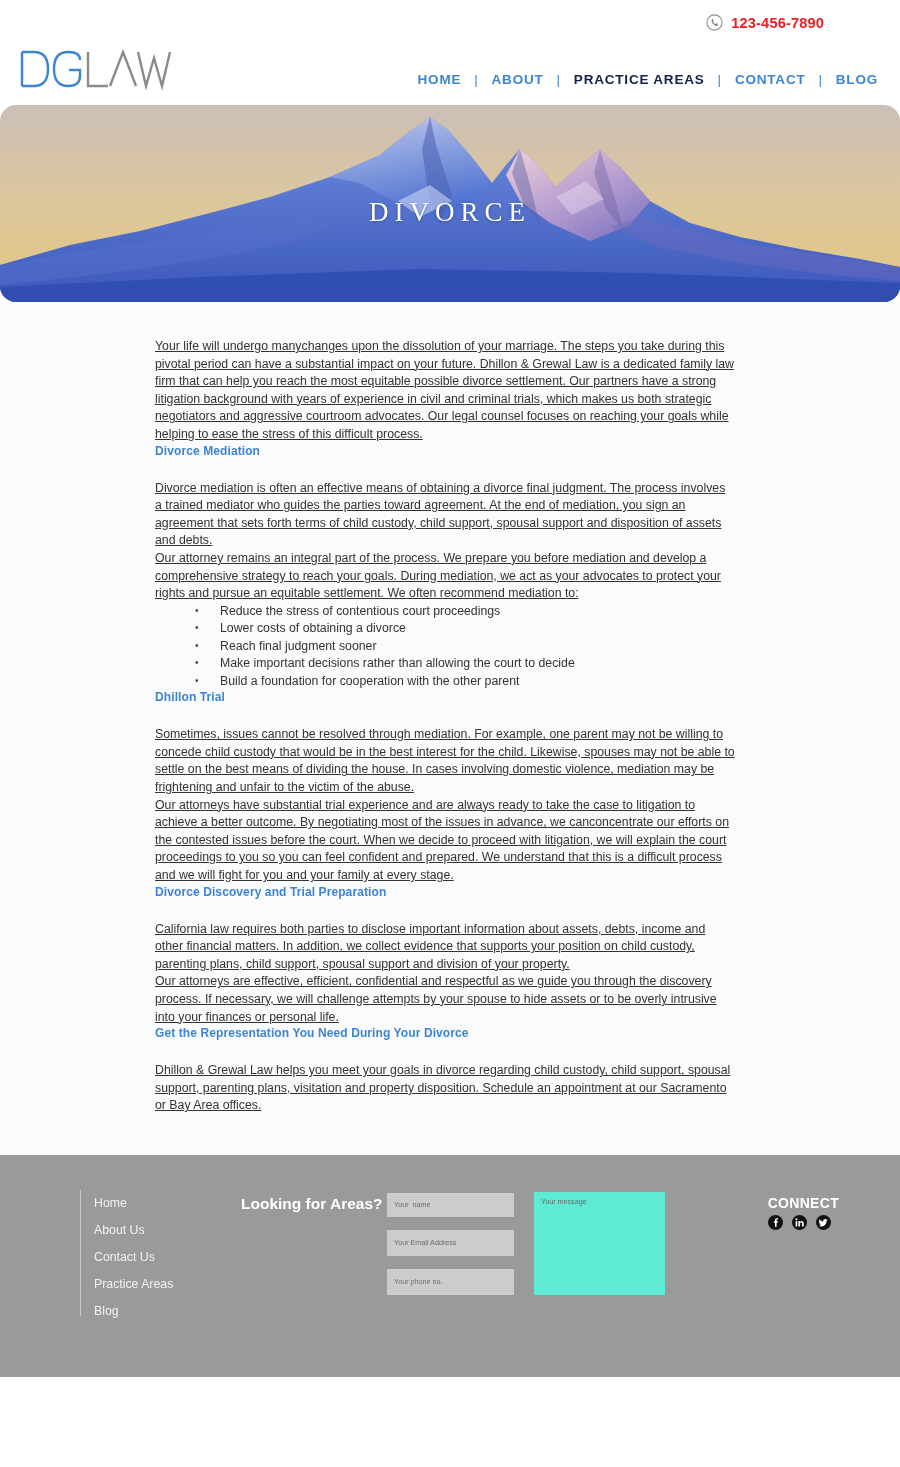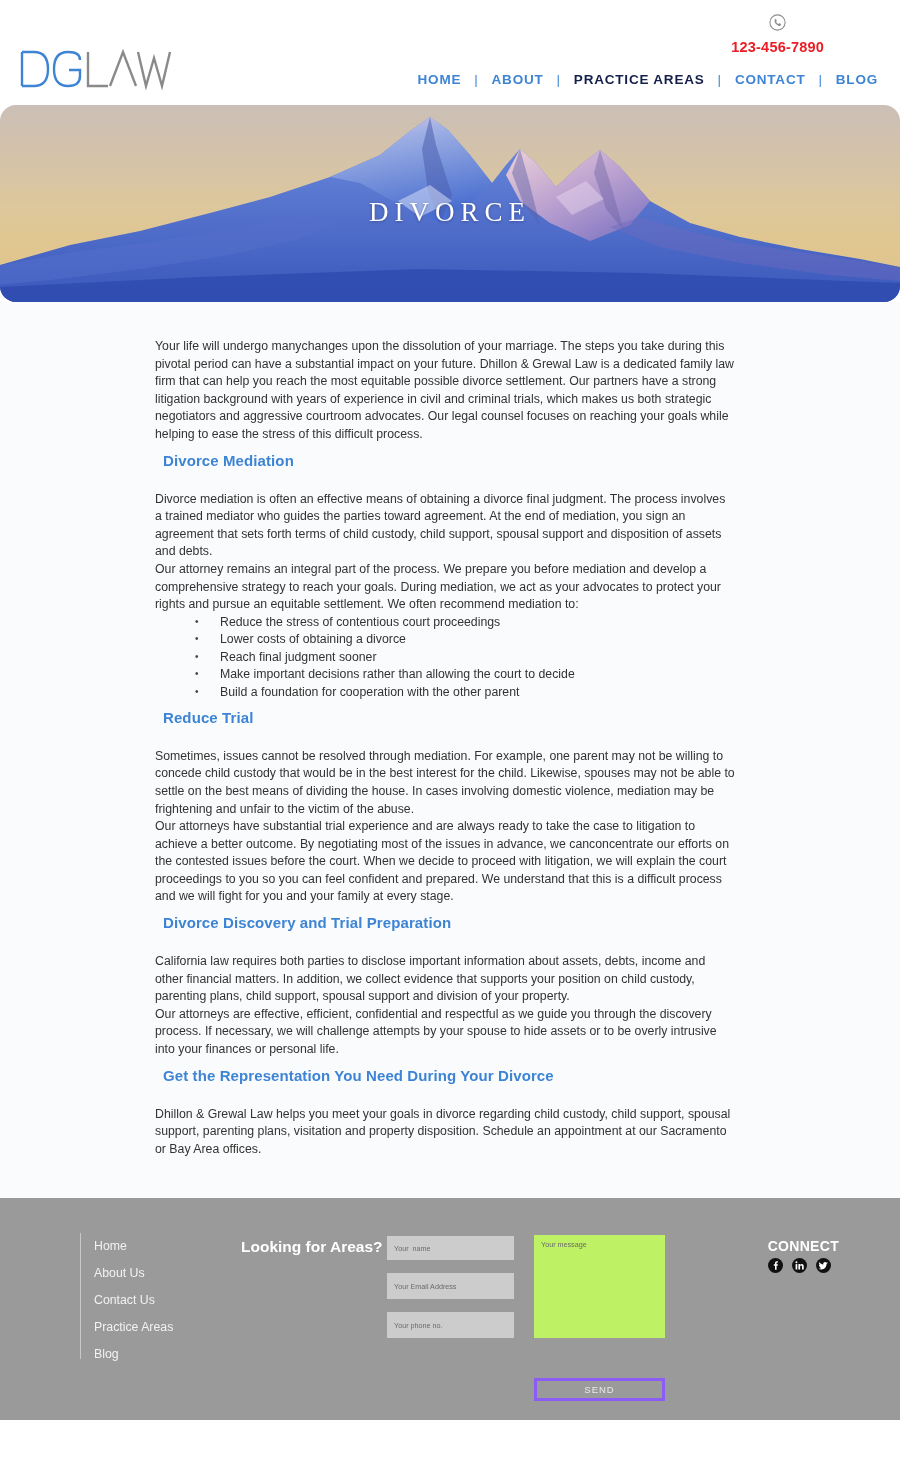--- a/index.html
+++ b/index.html
@@ -7,21 +7,21 @@
     width: 900px;
     background: #ffffff;
     font-family: "Liberation Sans", sans-serif;
   }
   .page { width: 900px; position: relative; background: #ffffff; }
 
   
   .header { width: 900px; height: 105px; background: #ffffff; position: relative; }
   .phone-bar {
     position: absolute; top: 14px; right: 76px;
-    display: flex; align-items: center; gap: 8px; flex-direction: column;
+    display: flex; align-items: center; gap: 8px;
   }
   .phone-icon { width: 17px; height: 17px; display: block; }
   .phone-number {
     color: #ec1c24; font-size: 14.5px; font-weight: bold;
     letter-spacing: 0.2px; font-family: "Liberation Sans", sans-serif;
   }
   .logo { position: absolute; left: 18px; top: 48px; }
   .logo svg { display: block; }
 
   .mainnav {
@@ -49,26 +49,27 @@
 
   
   .main {
     width: 900px; background: #fafbfc;
     padding: 36px 0 40px 0;
   }
   .content { width: 580px; margin-left: 155px; }
   p.body {
     font-size: 12.3px; line-height: 17.6px; color: #333333;
     font-family: "Liberation Sans", sans-serif;
+    text-decoration: underline;
   }
   p.body + p.body { margin-top: 0; }
   .para-gap { margin-top: 15px; }
   h2.section {
-    color: #3d85d4; font-size: 15px; font-weight: bold;
-    letter-spacing: 0.1px; margin: 8px;
+    color: #3d85d4; font-size: 12px; font-weight: bold;
+    letter-spacing: 0.1px; margin: 0;
   }
   .after-intro { margin-top: 34px; }
   .head-gap { margin-top: 22px; }
   ul.bullets { list-style: none; margin: 0; padding: 0; }
   ul.bullets li {
     font-size: 12.3px; line-height: 17px; color: #333333;
     padding-left: 65px; position: relative; margin-bottom: 0.5px;
   }
   ul.bullets li::before {
     content: "\2022"; position: absolute; left: 40px; top: -1px;
@@ -97,21 +98,21 @@
   .fld {
     width: 127px; height: 24px; background: #cccccc; border: 0;
     display: block; margin-bottom: 13px;
     font-size: 7.2px; color: #6b6b6b; padding: 0 7px;
     font-family: "Liberation Sans", sans-serif;
   }
   .fld::placeholder { color: #6b6b6b; opacity: 1; }
   .fld-tall { height: 26px; }
   .msg {
     position: absolute; left: 534px; top: 37px;
-    width: 131px; height: 103px; background: #bef264; border: 0;
+    width: 131px; height: 103px; background: #5eead4; border: 0;
     resize: none; font-size: 7.2px; color: #6b6b6b; padding: 6px 7px;
     font-family: "Liberation Sans", sans-serif; line-height: 1.2;
   }
   .msg::placeholder { color: #6b6b6b; opacity: 1; }
   .send-btn {
     position: absolute; left: 534px; top: 1378px;
     width: 131px; height: 23px; background: transparent;
     border: 3px solid #8b5cf6; color: #e8e8e8;
     font-size: 9.5px; letter-spacing: 1px;
     font-family: "Liberation Sans", sans-serif; cursor: pointer;
@@ -224,21 +225,21 @@
       <p class="body head-gap">Divorce mediation is often an effective means of obtaining a divorce final judgment. The process involves a trained mediator who guides the parties toward agreement. At the end of mediation, you sign an agreement that sets forth terms of child custody, child support, spousal support and disposition of assets and debts.</p>
       <p class="body">Our attorney remains an integral part of the process. We prepare you before mediation and develop a comprehensive strategy to reach your goals. During mediation, we act as your advocates to protect your rights and pursue an equitable settlement. We often recommend mediation to:</p>
       <ul class="bullets">
         <li>Reduce the stress of contentious court proceedings</li>
         <li>Lower costs of obtaining a divorce</li>
         <li>Reach final judgment sooner</li>
         <li>Make important decisions rather than allowing the court to decide</li>
         <li>Build a foundation for cooperation with the other parent</li>
       </ul>
 
-      <h2 class="section after-intro">Reduce Trial</h2>
+      <h2 class="section after-intro">Dhillon Trial</h2>
       <p class="body head-gap">Sometimes, issues cannot be resolved through mediation. For example, one parent may not be willing to concede child custody that would be in the best interest for the child. Likewise, spouses may not be able to settle on the best means of dividing the house. In cases involving domestic violence, mediation may be frightening and unfair to the victim of the abuse.</p>
       <p class="body para-gap">Our attorneys have substantial trial experience and are always ready to take the case to litigation to achieve a better outcome. By negotiating most of the issues in advance, we canconcentrate our efforts on the contested issues before the court. When we decide to proceed with litigation, we will explain the court proceedings to you so you can feel confident and prepared. We understand that this is a difficult process and we will fight for you and your family at every stage.</p>
 
       <h2 class="section after-intro">Divorce Discovery and Trial Preparation</h2>
       <p class="body head-gap">California law requires both parties to disclose important information about assets, debts, income and other financial matters. In addition, we collect evidence that supports your position on child custody, parenting plans, child support, spousal support and division of your property.</p>
       <p class="body">Our attorneys are effective, efficient, confidential and respectful as we guide you through the discovery process. If necessary, we will challenge attempts by your spouse to hide assets or to be overly intrusive into your finances or personal life.</p>
 
       <h2 class="section after-intro">Get the Representation You Need During Your Divorce</h2>
       <p class="body head-gap">Dhillon &amp; Grewal Law helps you meet your goals in divorce regarding child custody, child support, spousal support, parenting plans, visitation and property disposition. Schedule an appointment at our Sacramento or Bay Area offices.</p>
 

